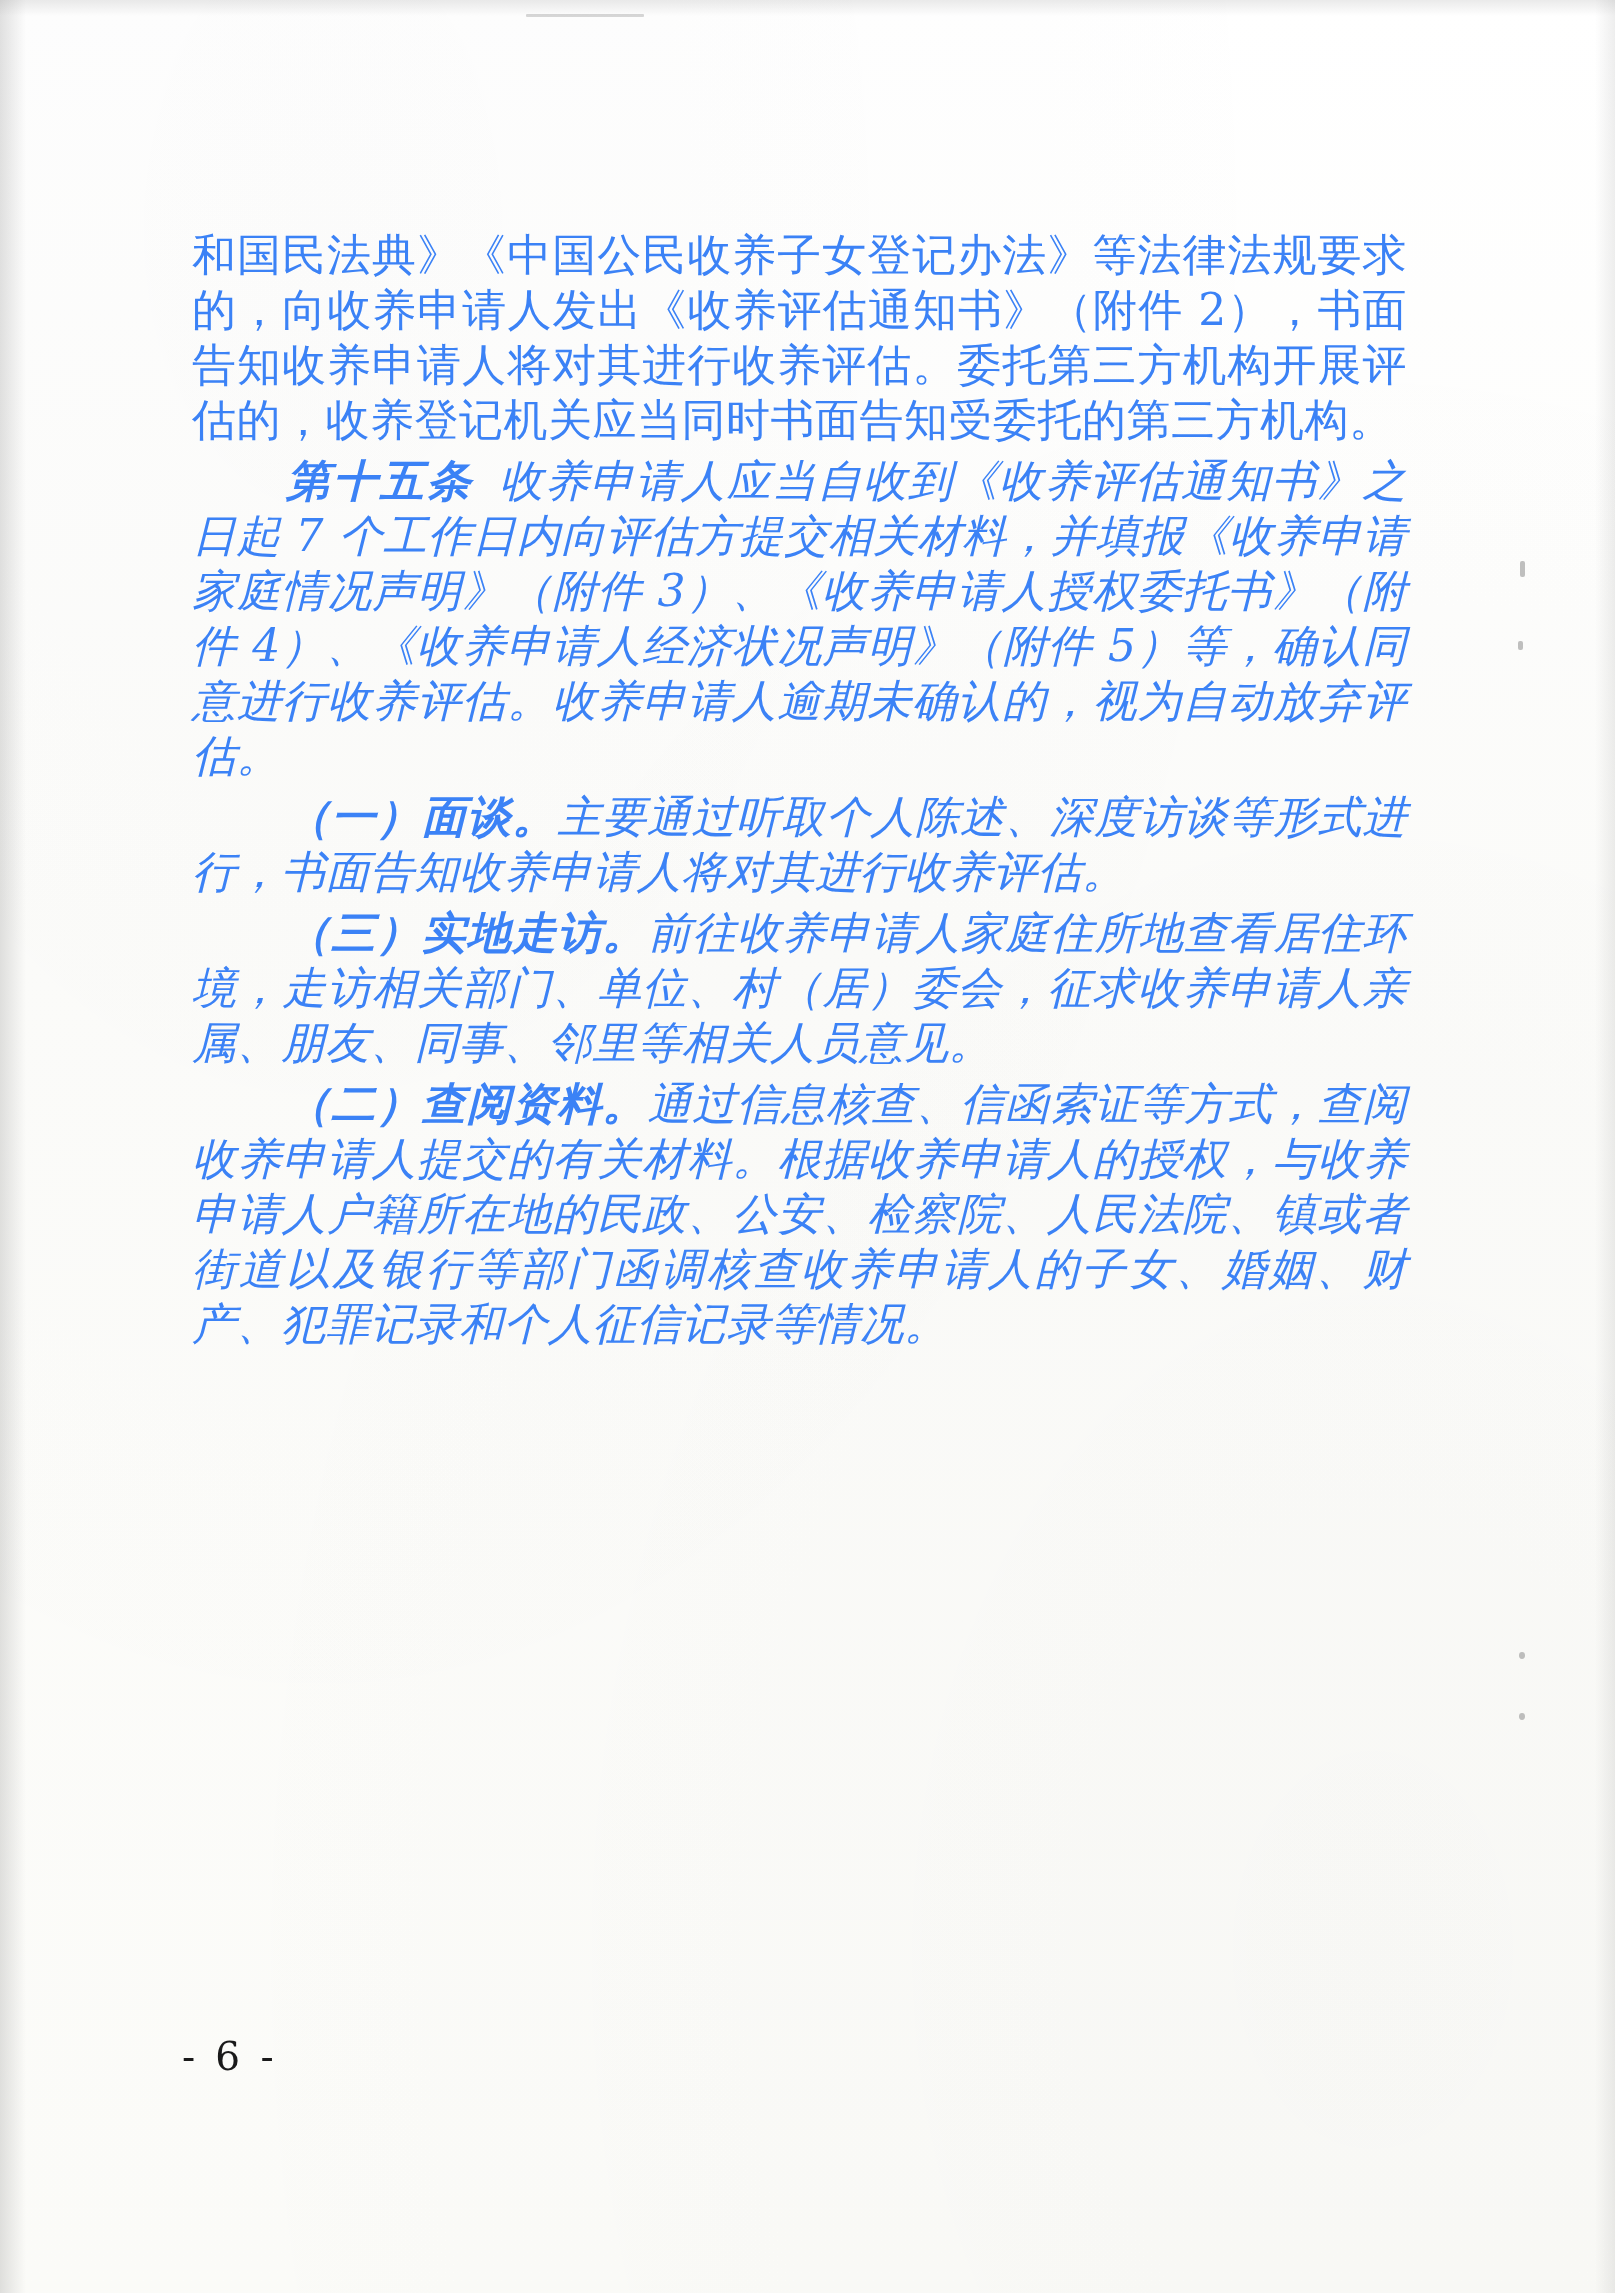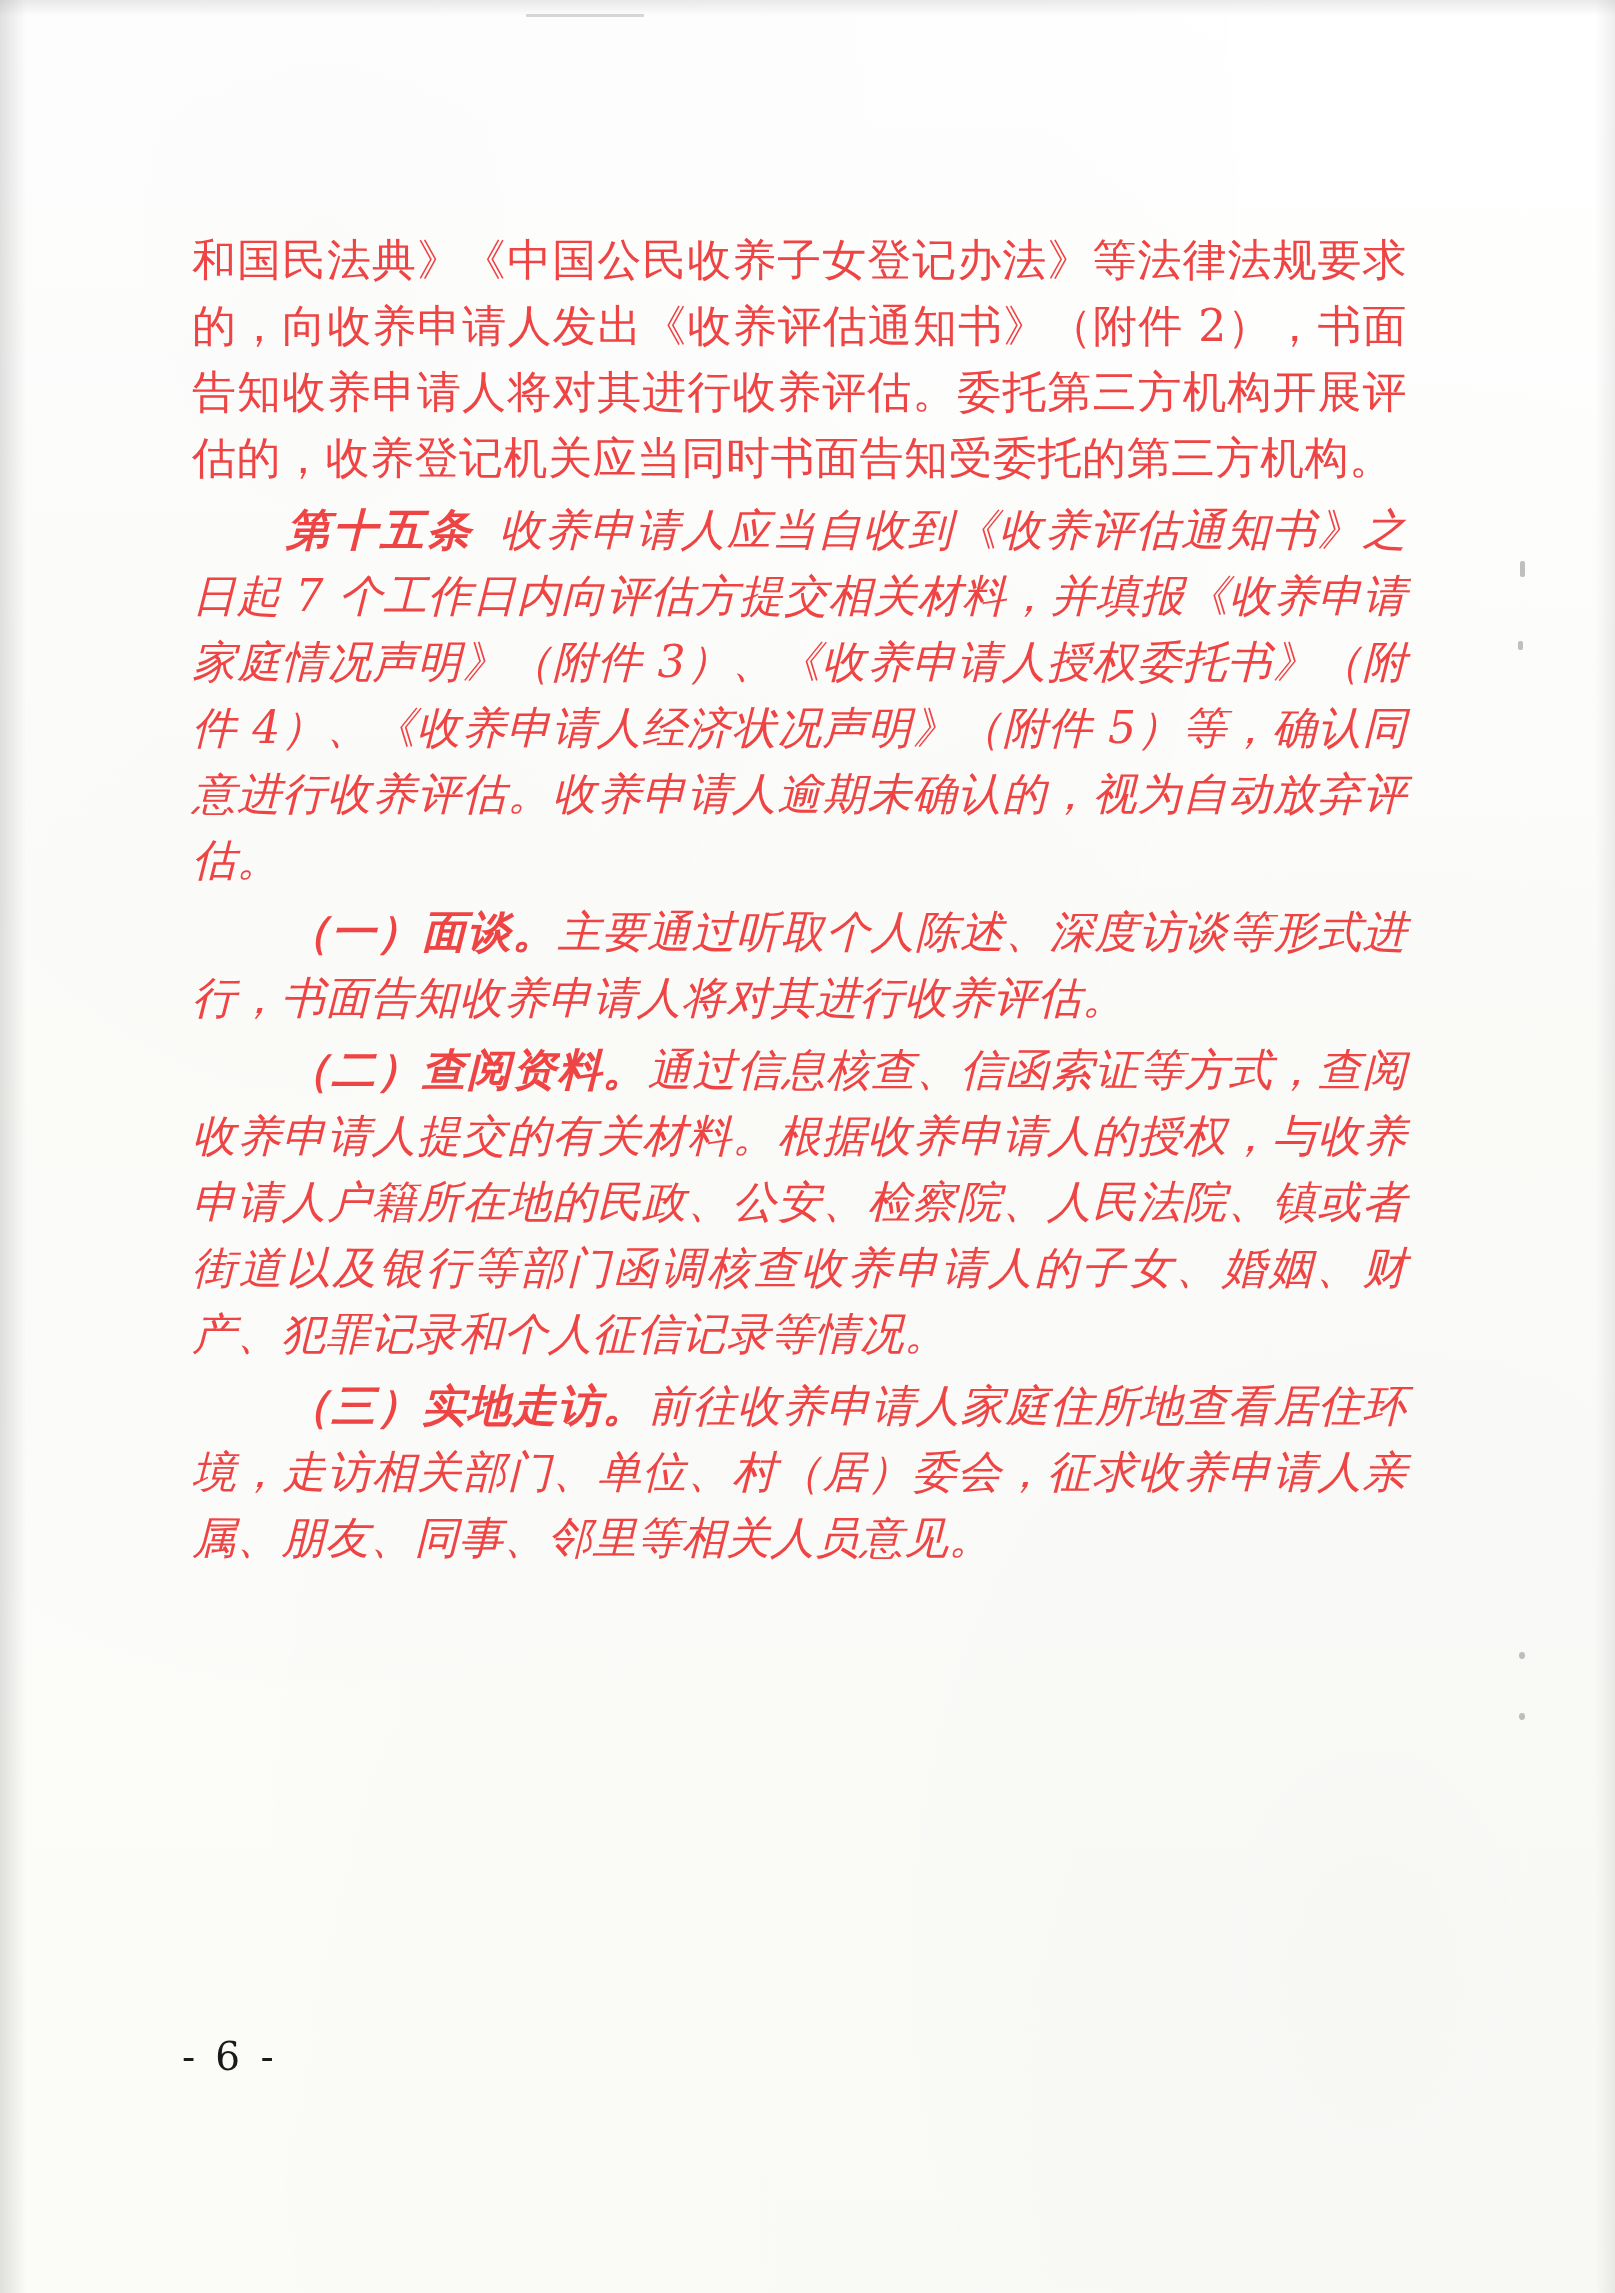--- a/index.html
+++ b/index.html
@@ -53,22 +53,22 @@
   .content {
     position: absolute;
     left: 192px;
     top: 227px;
     width: 1215px;
   }
 
   p.para {
     margin: 0 0 5.9px 0;
     font-size: 44px;
-    line-height: 66px;
-    color: #ef4444;
+    line-height: 55px;
+    color: #3b82f6;
     text-align: justify;
     text-justify: inter-ideograph;
     letter-spacing: 0.5px;
     font-family: "DejaVu Serif", "Liberation Serif", serif;
   }
   p.para.indent {
     text-indent: 94px;
     font-style: italic;
   }
   .art-label {
@@ -128,24 +128,24 @@
     <p class="para indent">
       <span class="art-label">第十五条</span><span>收养申请人应当自收到《收养评估通知书》之日起 7 个工作日内向评估方提交相关材料，并填报《收养申请家庭情况声明》（附件 3）、《收养申请人授权委托书》（附件 4）、《收养申请人经济状况声明》（附件 5）等，确认同意进行收养评估。收养申请人逾期未确认的，视为自动放弃评估。</span>
     </p>
 
 
     <p class="para indent">
       <span class="item-label">（一）面谈。</span><span>主要通过听取个人陈述、深度访谈等形式进行，书面告知收养申请人将对其进行收养评估。</span>
     </p>
 
     <p class="para indent">
-      <span class="item-label">（二）查阅资料。</span><span>通过信息核查、信函索证等方式，查阅收养申请人提交的有关材料。根据收养申请人的授权，与收养申请人户籍所在地的民政、公安、检察院、人民法院、镇或者街道以及银行等部门函调核查收养申请人的子女、婚姻、财产、犯罪记录和个人征信记录等情况。</span>
+      <span class="item-label">（三）实地走访。</span><span>前往收养申请人家庭住所地查看居住环境，走访相关部门、单位、村（居）委会，征求收养申请人亲属、朋友、同事、邻里等相关人员意见。</span>
     </p>
 
     <p class="para indent">
-      <span class="item-label">（三）实地走访。</span><span>前往收养申请人家庭住所地查看居住环境，走访相关部门、单位、村（居）委会，征求收养申请人亲属、朋友、同事、邻里等相关人员意见。</span>
+      <span class="item-label">（二）查阅资料。</span><span>通过信息核查、信函索证等方式，查阅收养申请人提交的有关材料。根据收养申请人的授权，与收养申请人户籍所在地的民政、公安、检察院、人民法院、镇或者街道以及银行等部门函调核查收养申请人的子女、婚姻、财产、犯罪记录和个人征信记录等情况。</span>
     </p>
 
   </div>
 
   <div class="folio">- 6 -</div>
 </div>
 
 
 </body></html>

